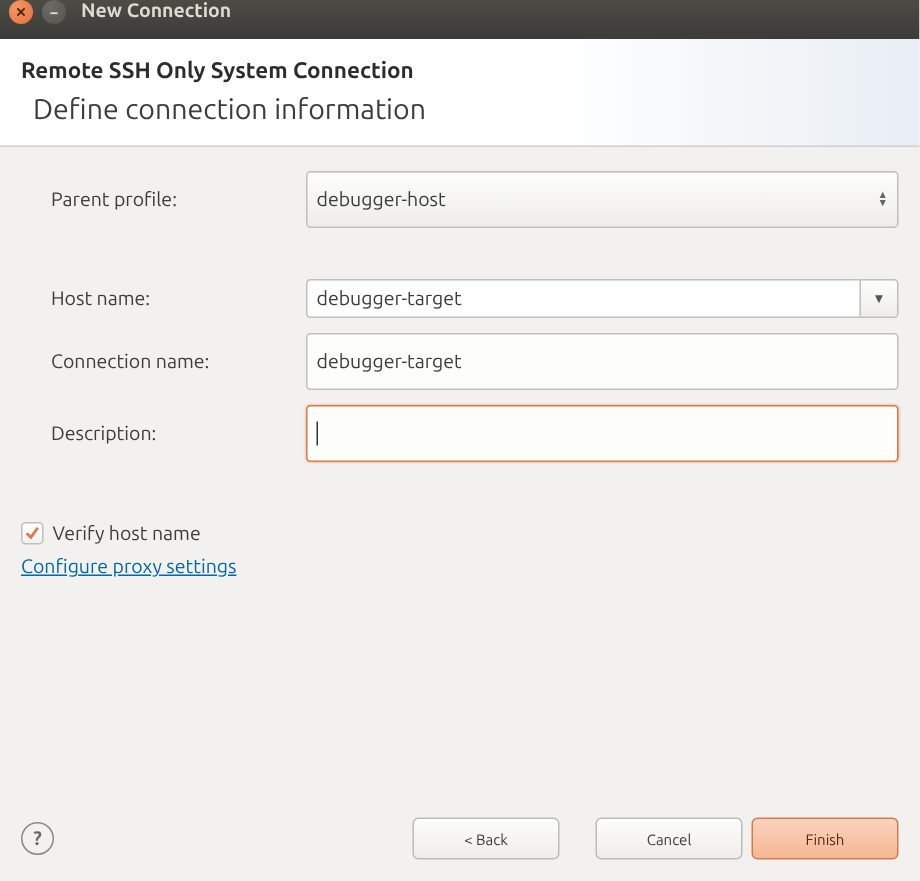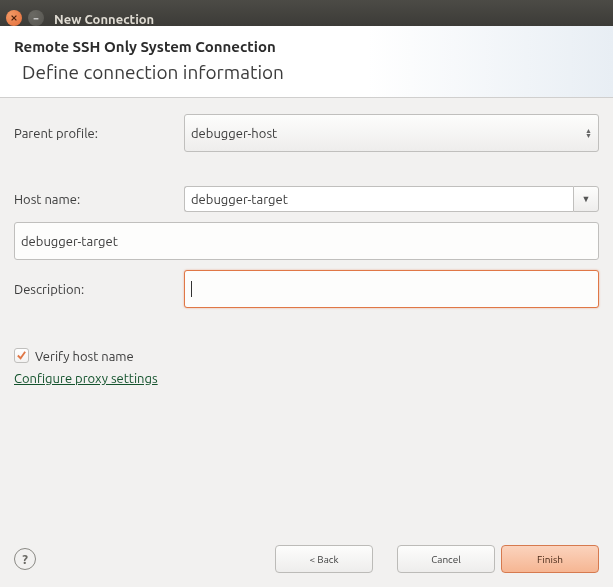--- a/index.html
+++ b/index.html
@@ -10,21 +10,21 @@
     color: #3c3c3c;
     background: #f2f1f0;
     width: 613px;
     height: 587px;
     overflow: hidden;
   }
   .titlebar {
     height: 26px;
     background: linear-gradient(to bottom, #4c4b46, #3c3b37);
     display: flex;
-    align-items: flex-end;
+    align-items: flex-start;
     padding: 0 6px;
     gap: 6px;
   }
   .win-btn {
     width: 16px; height: 16px;
     border-radius: 50%;
     display: flex;
     align-items: center;
     justify-content: center;
     font-size: 10px;
@@ -43,20 +43,21 @@
     padding: 16px 14px 0 14px;
   }
   .row {
     display: flex;
     align-items: center;
     margin-bottom: 10px;
   }
   .lbl {
     width: 170px;
     flex-shrink: 0;
+    margin-left: 20px;
   }
   .combo, .textin {
     flex: 1;
     height: 38px;
     border: 1px solid #c0bfbd;
     border-radius: 3px;
     background: #fdfdfc;
     display: flex;
     align-items: center;
     padding: 0 6px;
@@ -115,21 +116,21 @@
     width: 15px; height: 15px;
     border: 1px solid #c0bfbd;
     border-radius: 3px;
     background: linear-gradient(to bottom,#fff,#f3f2f1);
     display: flex;
     align-items: center;
     justify-content: center;
   }
   .checkbox svg { width: 11px; height: 11px; }
   .link {
-    color: #14532d;
+    color: #0369a1;
     text-decoration: underline;
     cursor: pointer;
   }
   .footer {
     position: absolute;
     bottom: 0; left: 0; right: 0;
     padding: 12px 14px 14px 14px;
     display: flex;
     align-items: center;
     gap: 6px;
@@ -212,20 +213,21 @@
     <div class="lbl">Host name:</div>
     <div class="combo-host">
       <div class="textpart">
           <span>debugger-target</span>
         </div>
       <div class="btnpart">▼</div>
     </div>
   </div>
 
   <div class="row">
+    <div class="lbl">Connection name:</div>
     <div class="textin">
       <span>debugger-target</span>
     </div>
   </div>
 
   <div class="row">
     <div class="lbl">Description:</div>
     <div class="textin focused">
       <span class="caret"></span>
       <span></span>

